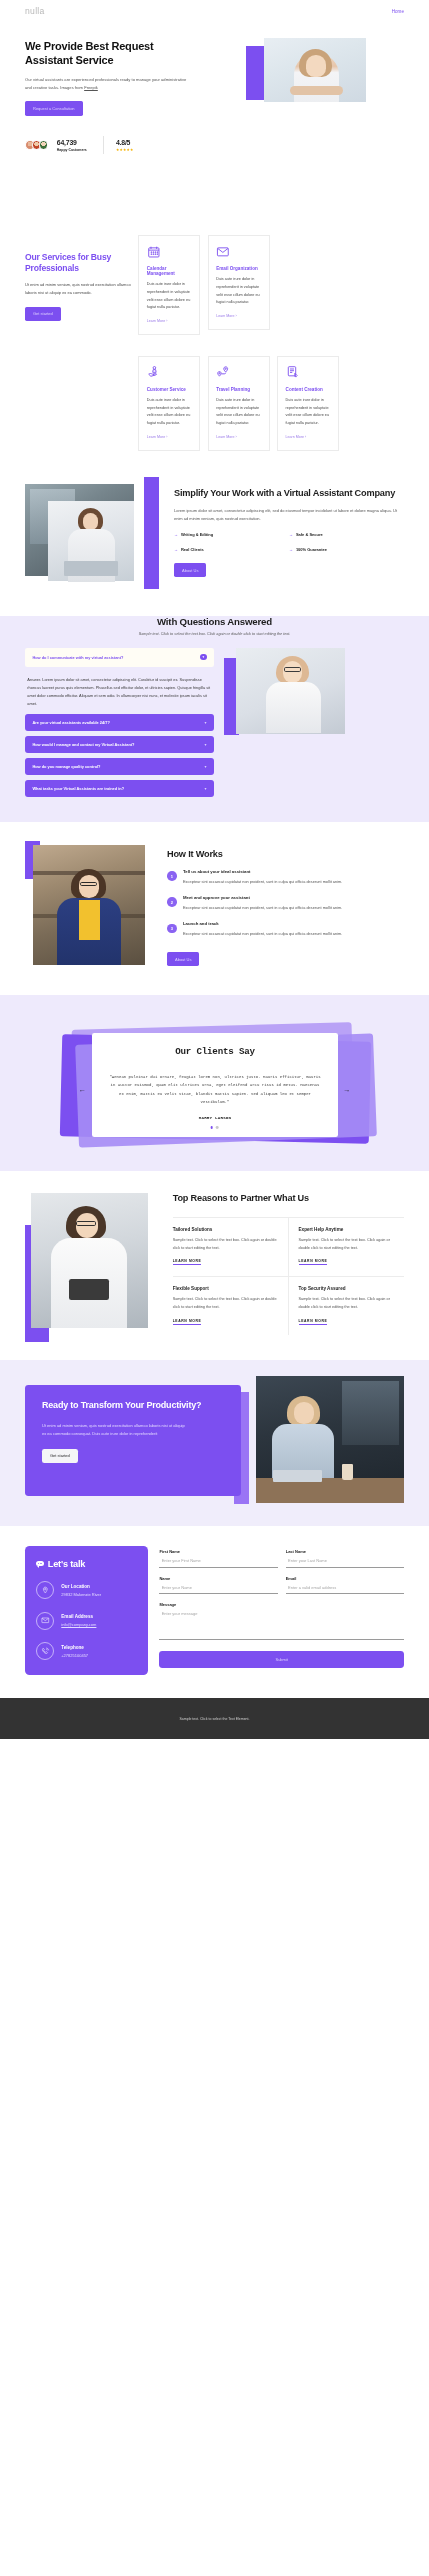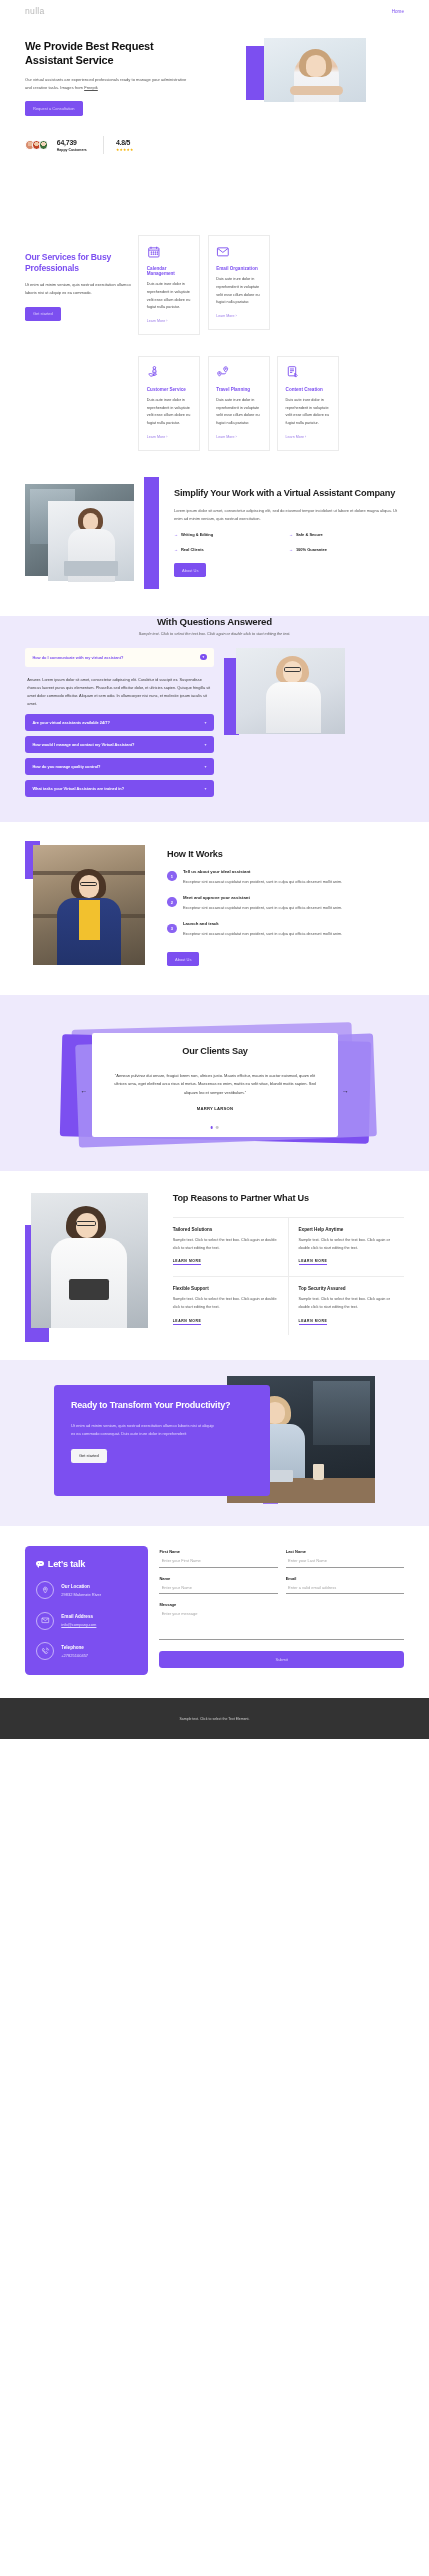--- a/index.html
+++ b/index.html
@@ -214,21 +214,21 @@
   .step-num {
     min-width: 9.7px; width: 9.7px; height: 9.7px; border-radius: 50%;
     background: #8a63f2; color: #fff; font-size: 4px; font-weight: bold;
     display: flex; align-items: center; justify-content: center; margin-top: 2.3px;
   }
   .step h4 { font-size: 4.3px; font-weight: bold; }
   .step p { font-size: 3.9px; line-height: 2.05; color: #555; margin-top: 4px; }
 
   
   .testi { background: #eeeafc; padding: 23px 0 30px; position: relative; }
-  .testi-stage { position: relative; width: 343px; margin: 0 auto; height: 123px; }
+  .testi-stage { position: relative; width: 343px; margin: 0 auto; height: 123px; font-family: Liberation Mono, monospace; }
   .sh1 { position: absolute; left: 30px; top: 8px; width: 280px; height: 106px; background: #b9a2f6; transform: rotate(-1.6deg); border-radius: 3.4px; }
   .sh2 { position: absolute; left: 18.3px; top: 19.5px; width: 309px; height: 102px; background: #7c4ff0; transform: rotate(1.4deg); border-radius: 3.4px; }
   .sh3 { position: absolute; left: 34px; top: 20.6px; width: 298px; height: 103px; background: #a58cf5; transform: rotate(-2.2deg); border-radius: 3.4px; opacity: .9; }
   .testi-card {
     position: absolute; left: 49px; top: 15px; width: 246px; height: 104px;
     background: #fff; border-radius: 2.3px; padding: 12.6px 17px; text-align: center;
   }
   .testi-card h2 { font-size: 9.2px; font-weight: bold; letter-spacing: -0.2px; }
   .testi-quote { font-size: 4px; line-height: 2.1; color: #3c3c3c; margin-top: 16px; }
   .testi-name { font-size: 4.2px; font-weight: bold; letter-spacing: 0.2px; margin-top: 9.2px; }
@@ -259,21 +259,21 @@
   .rs-item:nth-child(2n) { padding-left: 9.2px; border-left: 0.6px solid #ececec; }
   .rs-item h4 { font-size: 4.6px; font-weight: bold; }
   .rs-item p { font-size: 3.8px; line-height: 2.05; color: #555; margin-top: 5.1px; }
   .rs-link {
     display: inline-block; margin-top: 6.9px; font-size: 3.4px; font-weight: bold;
     letter-spacing: 0.6px; border-bottom: 0.6px solid #7c4ff0; padding-bottom: 1.1px; color: #111;
   }
 
   
   .ctaband { background: #f0edfb; padding: 25px 0 27.5px; }
-  .cta-stage { position: relative; width: 321px; margin: 0 auto; height: 114px; padding-left: 26px; }
+  .cta-stage { position: relative; width: 379px; margin: 0 auto; height: 114px; padding-left: 26px; }
   .cta-box {
     position: absolute; left: 0; top: 0; width: 216px; height: 111px;
     background: #7c4ff0; border-radius: 3.4px; padding: 15px 17px; color: #fff;
   }
   .cta-box h2 { font-size: 9px; font-weight: bold; line-height: 1.32; letter-spacing: -0.2px; }
   .cta-box p { font-size: 4px; line-height: 2.05; color: #e2d7ff; margin-top: 10.3px; max-width: 143px; }
   .btn-white {
     display: inline-block; margin-top: 10.3px; background: #f5f5f7; color: #2a2a2a;
     font-size: 4px; padding: 4.6px 8px; border: none; border-radius: 2.3px;
     cursor: pointer; font-family: inherit;

